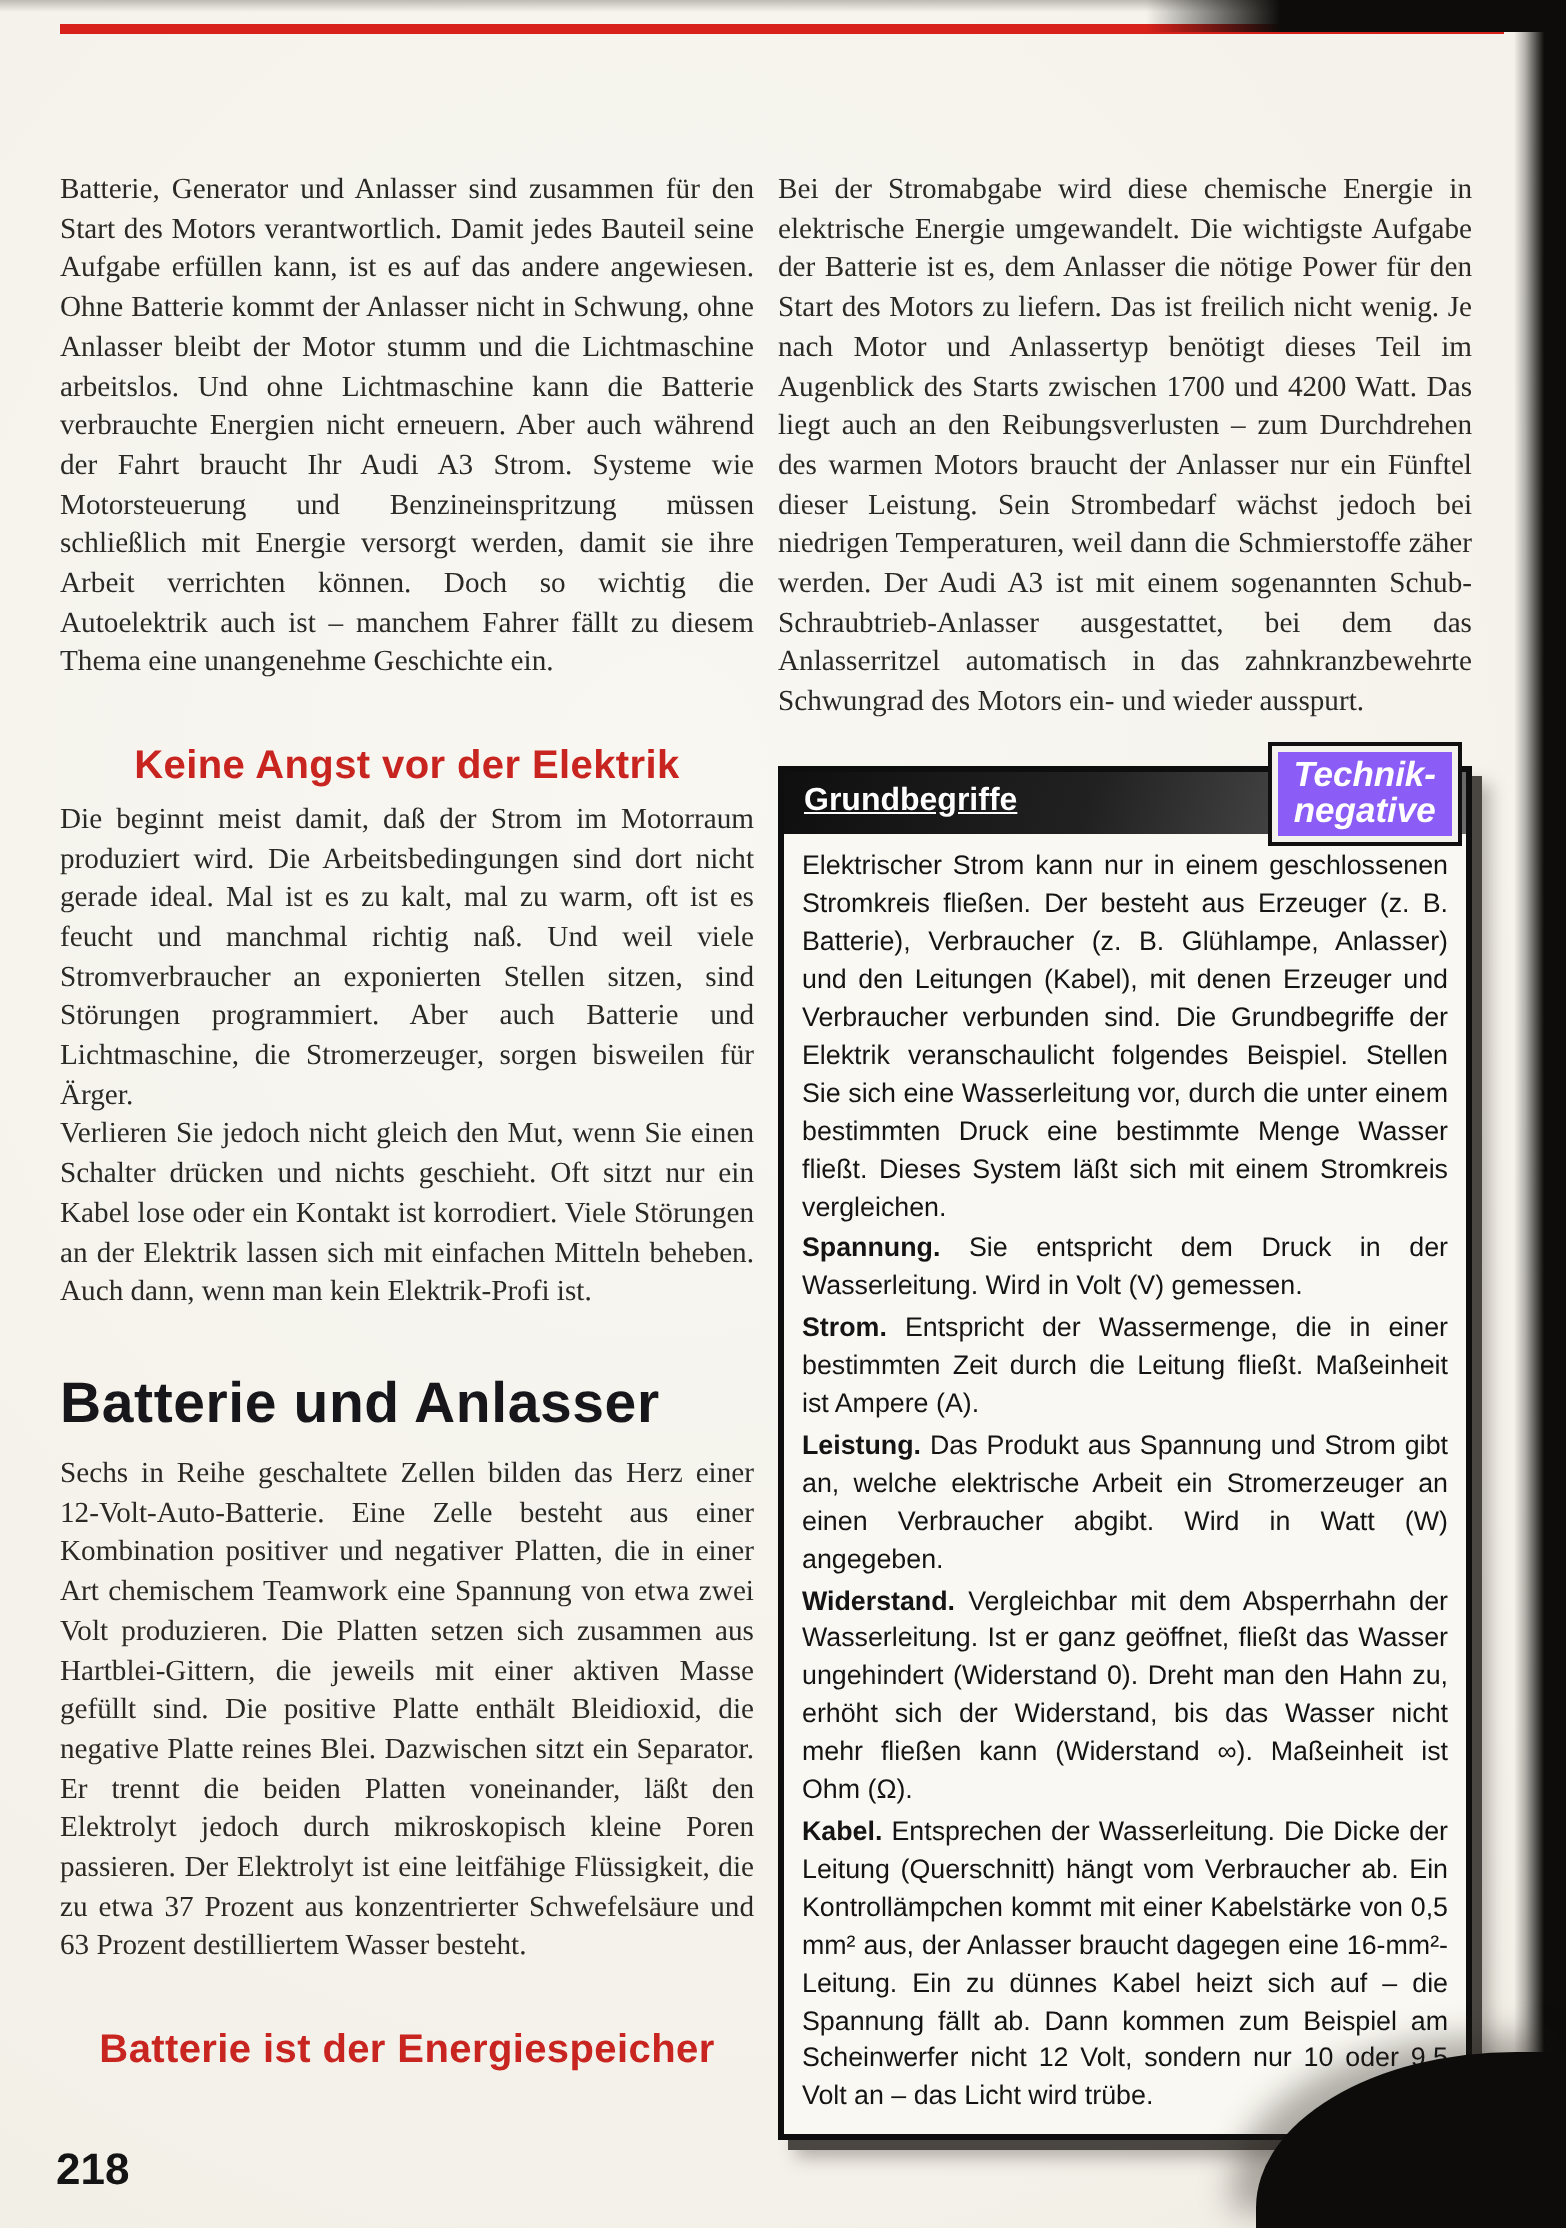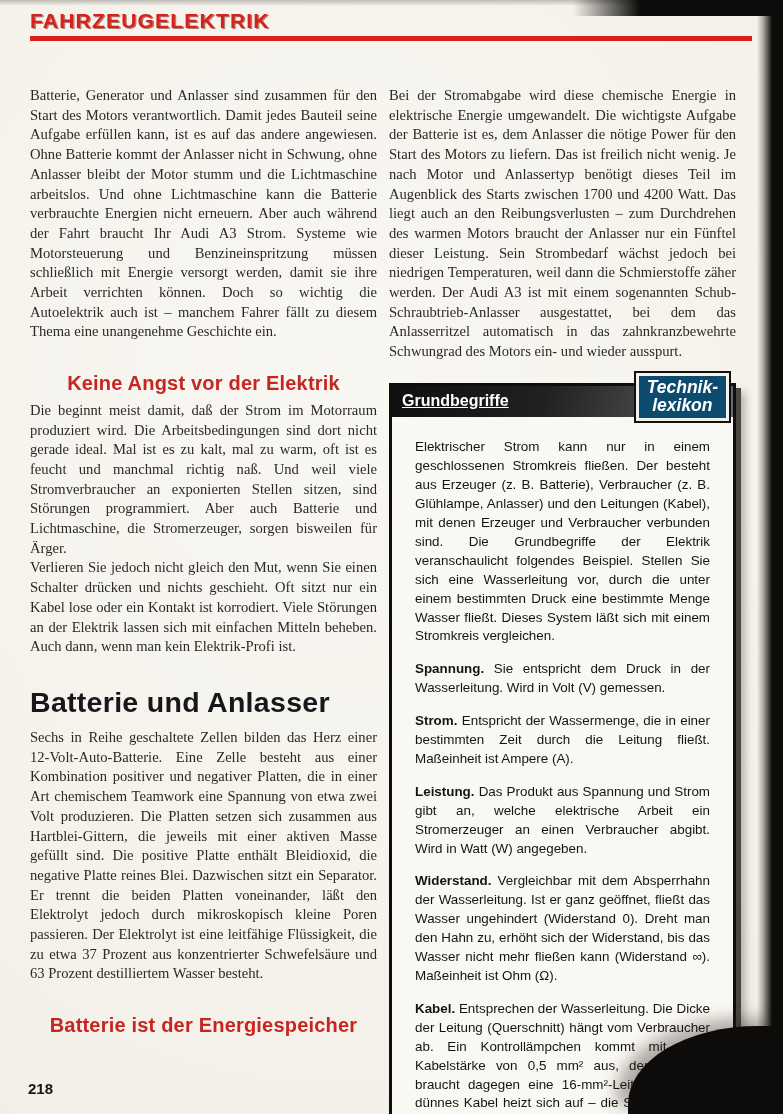--- a/index.html
+++ b/index.html
@@ -95,21 +95,21 @@
     color: #ffffff;
     font-family: "Liberation Sans", sans-serif;
     font-weight: bold;
     font-size: 16px;
     line-height: 19.5px;
     text-decoration: underline;
   }
   .lexikon-badge {
     position: absolute;
     top: -13px; right: 4px;
-    background: #0c4a6e;
+    background: #8b5cf6;
     border: 3px solid #f4f2ec;
     outline: 2px solid #101010;
     padding: 2px 8px 3px;
     text-align: center;
     z-index: 3;
   }
   .lexikon-badge .line {
     display: block;
     color: #ffffff;
     font-family: "Liberation Sans", sans-serif;
@@ -119,45 +119,44 @@
     line-height: 18.5px;
   }
   .box-body {
     padding: 7px 9px 9px;
     font-family: "Liberation Sans", sans-serif;
     font-size: 13.4px;
     line-height: 18.9px;
     text-align: justify;
     color: #141414;
   }
-  .lex-par { margin: 14px; }
+  .lex-par { margin: 0; }
   .lex-par + .lex-par { margin-top: 2px; }
   .lex-term { font-weight: 700; }
 
   
   .page-footer { position: absolute; left: 28px; bottom: 16px; z-index: 2; }
   .page-number {
     font-family: "Liberation Sans", sans-serif;
     font-weight: 700;
-    font-size: 15px;
+    font-size: 22px;
     color: #141414;
   }
 </style>
 </head>
 <body>
 
 <div class="page">
 
   <div class="edge-top"></div>
   <div class="edge-right"></div>
   <div class="edge-top-right"></div>
   <div class="edge-bottom-right"></div>
 
   <header class="page-header">
-    <h1 class="kicker">FAHRZEUGELEKTRIK</h1>
     <div class="kicker-rule"></div>
   </header>
 
   <main class="columns">
 
     <section class="col col-left">
       <p class="body-par">Batterie, Generator und Anlasser sind zusammen für den Start des Motors verantwortlich. Damit jedes Bauteil seine Aufgabe erfüllen kann, ist es auf das andere angewiesen. Ohne Batterie kommt der Anlasser nicht in Schwung, ohne Anlasser bleibt der Motor stumm und die Lichtmaschine arbeitslos. Und ohne Lichtmaschine kann die Batterie verbrauchte Energien nicht erneuern. Aber auch während der Fahrt braucht Ihr Audi A3 Strom. Systeme wie Motorsteuerung und Benzineinspritzung müssen schließlich mit Energie versorgt werden, damit sie ihre Arbeit verrichten können. Doch so wichtig die Autoelektrik auch ist – manchem Fahrer fällt zu diesem Thema eine unangenehme Geschichte ein.</p>
       <h2 class="red-subhead">Keine Angst vor der Elektrik</h2>
       <p class="body-par">Die beginnt meist damit, daß der Strom im Motorraum produziert wird. Die Arbeitsbedingungen sind dort nicht gerade ideal. Mal ist es zu kalt, mal zu warm, oft ist es feucht und manchmal richtig naß. Und weil viele Stromverbraucher an exponierten Stellen sitzen, sind Störungen programmiert. Aber auch Batterie und Lichtmaschine, die Stromerzeuger, sorgen bisweilen für Ärger.</p>
       <p class="body-par">Verlieren Sie jedoch nicht gleich den Mut, wenn Sie einen Schalter drücken und nichts geschieht. Oft sitzt nur ein Kabel lose oder ein Kontakt ist korrodiert. Viele Störungen an der Elektrik lassen sich mit einfachen Mitteln beheben. Auch dann, wenn man kein Elektrik-Profi ist.</p>
@@ -165,21 +164,21 @@
       <p class="body-par">Sechs in Reihe geschaltete Zellen bilden das Herz einer 12-Volt-Auto-Batterie. Eine Zelle besteht aus einer Kombination positiver und negativer Platten, die in einer Art chemischem Teamwork eine Spannung von etwa zwei Volt produzieren. Die Platten setzen sich zusammen aus Hartblei-Gittern, die jeweils mit einer aktiven Masse gefüllt sind. Die positive Platte enthält Bleidioxid, die negative Platte reines Blei. Dazwischen sitzt ein Separator. Er trennt die beiden Platten voneinander, läßt den Elektrolyt jedoch durch mikroskopisch kleine Poren passieren. Der Elektrolyt ist eine leitfähige Flüssigkeit, die zu etwa 37 Prozent aus konzentrierter Schwefelsäure und 63 Prozent destilliertem Wasser besteht.</p>
       <h3 class="red-subhead">Batterie ist der Energiespeicher</h3>
     </section>
 
     <section class="col col-right">
       <p class="body-par">Bei der Stromabgabe wird diese chemische Energie in elektrische Energie umgewandelt. Die wichtigste Aufgabe der Batterie ist es, dem Anlasser die nötige Power für den Start des Motors zu liefern. Das ist freilich nicht wenig. Je nach Motor und Anlassertyp benötigt dieses Teil im Augenblick des Starts zwischen 1700 und 4200 Watt. Das liegt auch an den Reibungsverlusten – zum Durchdrehen des warmen Motors braucht der Anlasser nur ein Fünftel dieser Leistung. Sein Strombedarf wächst jedoch bei niedrigen Temperaturen, weil dann die Schmierstoffe zäher werden. Der Audi A3 ist mit einem sogenannten Schub-Schraubtrieb-Anlasser ausgestattet, bei dem das Anlasserritzel automatisch in das zahnkranzbewehrte Schwungrad des Motors ein- und wieder ausspurt.</p>
 
       <aside class="lexikon-box">
         <div class="lexikon-badge">
           <span class="line">Technik-</span>
-          <span class="line">lexikon</span>
+          <span class="line">negative</span>
         </div>
         <div class="box-header">
           <span class="line">Grundbegriffe</span>
         </div>
         <div class="box-body">
           <p class="lex-par">Elektrischer Strom kann nur in einem geschlossenen Stromkreis fließen. Der besteht aus Erzeuger (z. B. Batterie), Verbraucher (z. B. Glühlampe, Anlasser) und den Leitungen (Kabel), mit denen Erzeuger und Verbraucher verbunden sind. Die Grundbegriffe der Elektrik veranschaulicht folgendes Beispiel. Stellen Sie sich eine Wasserleitung vor, durch die unter einem bestimmten Druck eine bestimmte Menge Wasser fließt. Dieses System läßt sich mit einem Stromkreis vergleichen.</p>
           <p class="lex-par"><b class="lex-term">Spannung.</b> <span>Sie entspricht dem Druck in der Wasserleitung. Wird in Volt (V) gemessen.</span></p>
           <p class="lex-par"><b class="lex-term">Strom.</b> <span>Entspricht der Wassermenge, die in einer bestimmten Zeit durch die Leitung fließt. Maßeinheit ist Ampere (A).</span></p>
           <p class="lex-par"><b class="lex-term">Leistung.</b> <span>Das Produkt aus Spannung und Strom gibt an, welche elektrische Arbeit ein Stromerzeuger an einen Verbraucher abgibt. Wird in Watt (W) angegeben.</span></p>
           <p class="lex-par"><b class="lex-term">Widerstand.</b> <span>Vergleichbar mit dem Absperrhahn der Wasserleitung. Ist er ganz geöffnet, fließt das Wasser ungehindert (Widerstand 0). Dreht man den Hahn zu, erhöht sich der Widerstand, bis das Wasser nicht mehr fließen kann (Widerstand ∞). Maßeinheit ist Ohm (Ω).</span></p>

